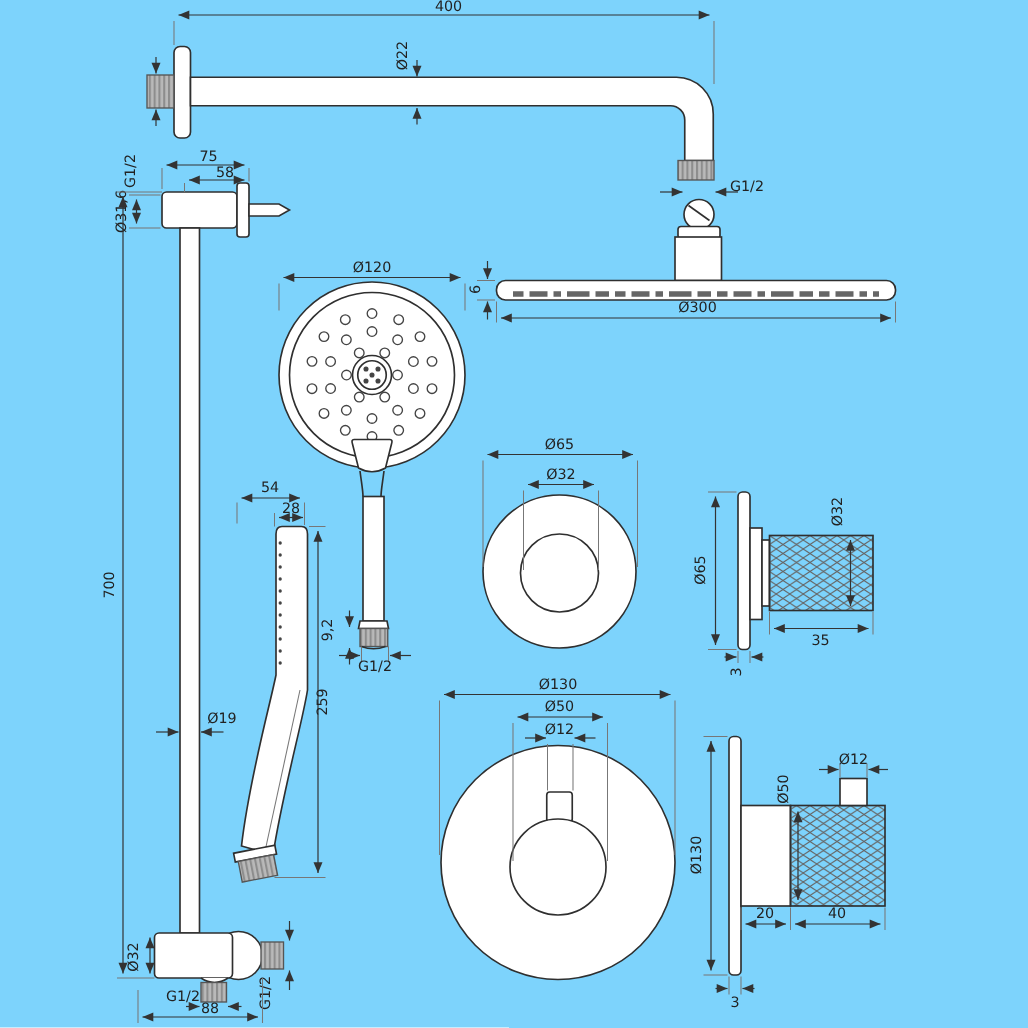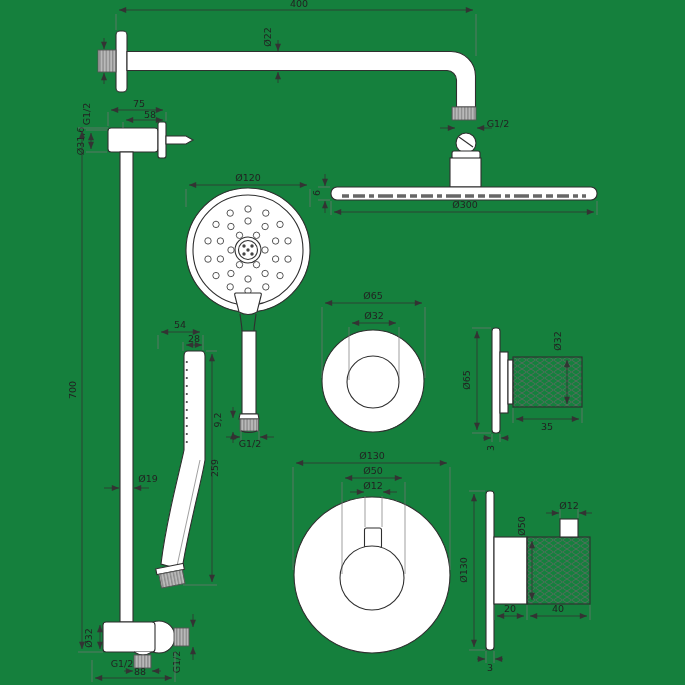--- a/index.html
+++ b/index.html
@@ -1,16 +1,16 @@
 <!DOCTYPE html>
 <html><head>
 <meta charset="utf-8">
 <style>
   html,body{margin:0;padding:0;background:#fff;}
-  .sheet{position:relative;width:685px;height:685px;background:#15803d;overflow:hidden;
+  .sheet{position:relative;width:685px;height:685px;background:#7dd3fc;overflow:hidden;
          font-family:"DejaVu Sans",sans-serif;}
   svg text{font-family:"DejaVu Sans",sans-serif;font-size:9.5px;fill:#222;text-anchor:middle;}
   svg .shape{stroke:#2f2f2f;stroke-width:1.1;fill:#fff;}
   svg .noline{stroke:#2f2f2f;stroke-width:1.1;fill:none;}
   svg .dim{stroke:#333;stroke-width:0.8;fill:none;}
   svg .ext{stroke:#777;stroke-width:0.7;fill:none;}
   svg .dot{fill:#fff;stroke:#444;stroke-width:0.9;}
   svg .pin{fill:#444;}
 </style>
 </head>

